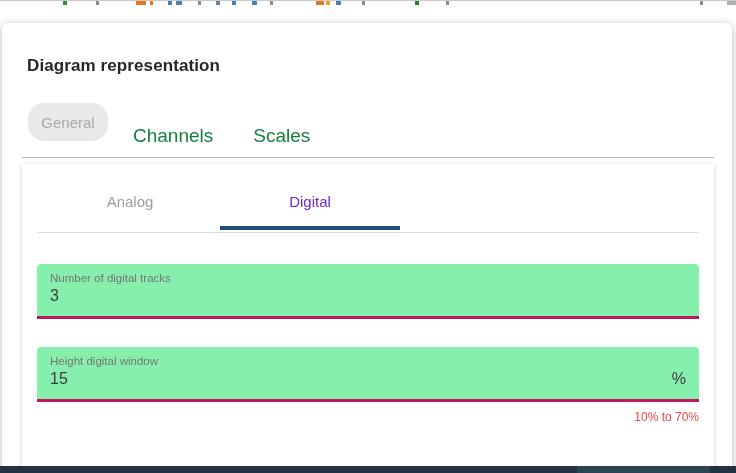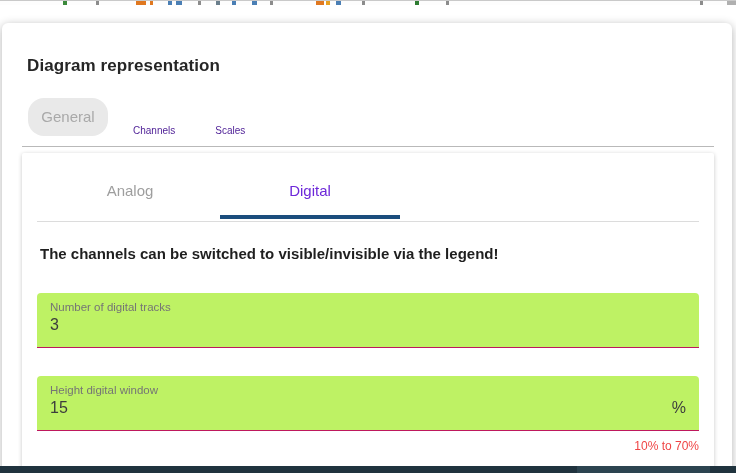--- a/index.html
+++ b/index.html
@@ -33,21 +33,21 @@
   .dialog-title {
     margin: 33px 25px 0 25px;
     font-size: 17px; font-weight: bold; color: #262626; letter-spacing: 0.1px;
   }
   .main-tabs { display: flex; align-items: center; margin: 21px 0 0 26px; }
   .tab-chip {
     width: 80px; height: 38px; background: #e9e9e9; border-radius: 16px;
     display: flex; align-items: center; justify-content: center;
     font-size: 15px; color: #a9a9a9; cursor: default;
   }
-  .main-tab { font-size: 10px; color: #4c1d95; cursor: pointer; margin-top: 28px; }
+  .main-tab { font-size: 19px; color: #15803d; cursor: pointer; margin-top: 28px; }
   .main-tab.channels { margin-left: 25px; }
   .main-tab.scales { margin-left: 40px; }
 
   .top-divider { height: 1px; background: #b9b9b9; margin: 10px 18px 0 20px; }
 
   .card {
     margin: 6px 18px 0 20px; height: 329px; background: #ffffff;
     border-radius: 2px; box-shadow: 0 1px 4px rgba(0,0,0,0.22);
     padding: 0 15px; position: relative;
   }
@@ -65,22 +65,22 @@
   .ink-bar {
     position: absolute; left: 183px; bottom: 2px; width: 180px; height: 4px;
     background: #1b4d7d;
   }
 
   .message {
     margin: 23px 0 0 3px; font-size: 15px; font-weight: bold; color: #1f1f1f;
   }
 
   .field {
-    margin-top: 31px; height: 55px; background: #bef264;
-    border-bottom: 1px solid #be185d; border-radius: 4px 4px 0 0;
+    margin-top: 31px; height: 55px; background: #86efac;
+    border-bottom: 3px solid #be185d; border-radius: 4px 4px 0 0;
     padding: 8px 13px 0 13px; cursor: text;
   }
   .field.second { margin-top: 28px; }
   .field-label { font-size: 11.5px; color: #757575; }
   .field-row { display: flex; align-items: center; margin-top: 3px; }
   .field-input {
     flex: 1; border: none; background: transparent; outline: none;
     font-family: "Liberation Sans", sans-serif;
     font-size: 16px; color: #3d3d3d; padding: 0;
   }
@@ -127,21 +127,20 @@
   <div class="top-divider"></div>
 
   <div class="card">
 
     <div class="sub-tabs">
       <div class="sub-tab inactive">Analog</div>
       <div class="sub-tab active">Digital</div>
       <div class="ink-bar" style="background: rgb(27, 77, 125);"></div>
     </div>
 
-    <div class="message">The channels can be switched to visible/invisible via the legend!</div>
 
     <div class="field">
       <div class="field-label">Number of digital tracks</div>
       <div class="field-row">
         <input class="field-input" type="text" value="3" style="">
       </div>
     </div>
 
     <div class="field second">
       <div class="field-label">Height digital window</div>

